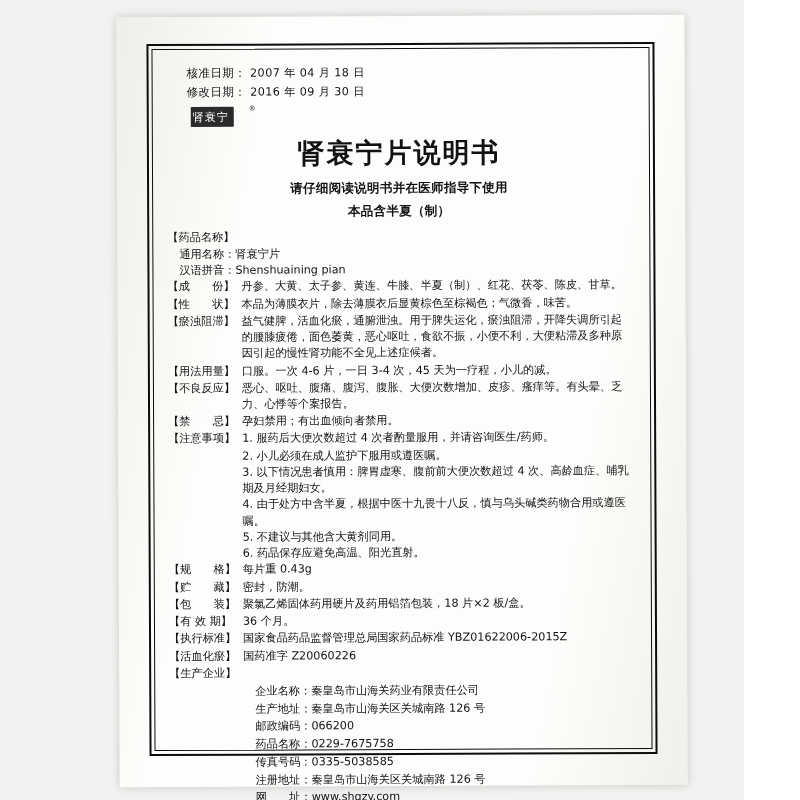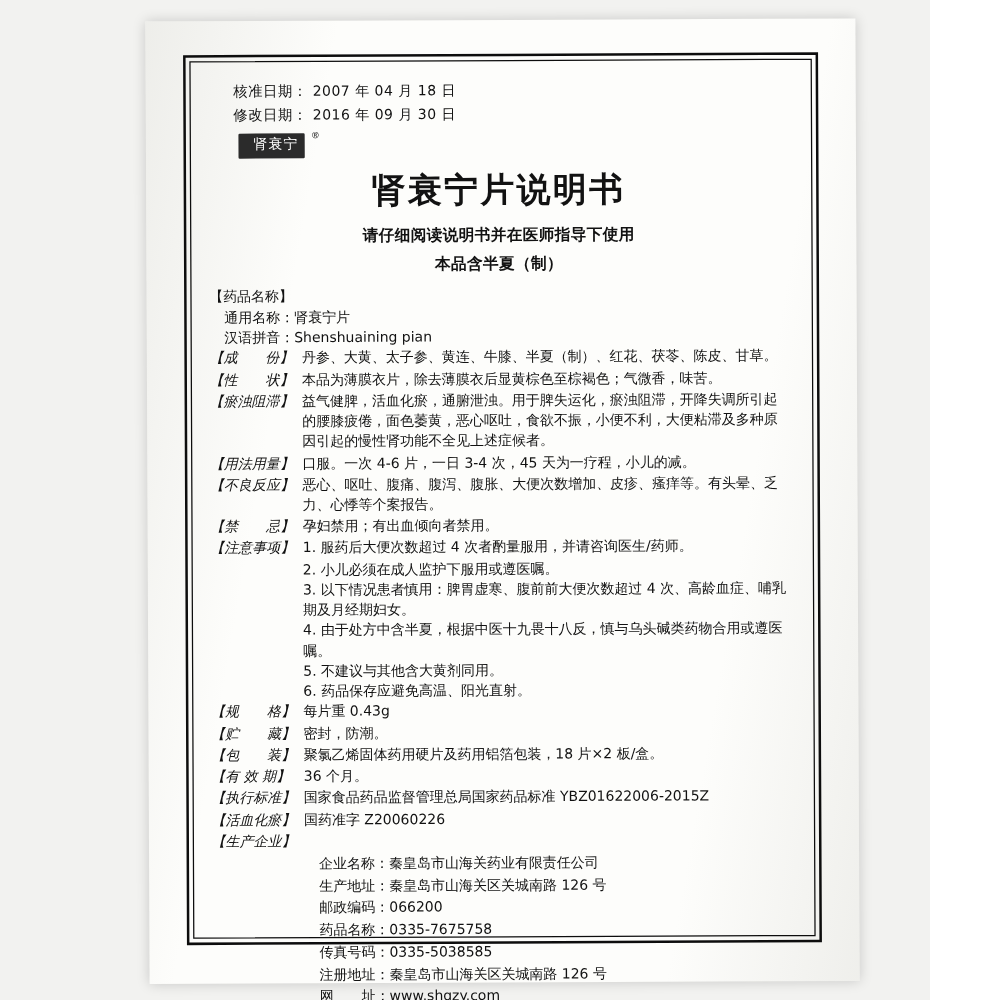--- a/index.html
+++ b/index.html
@@ -75,23 +75,23 @@
     margin-left: 36px;
     position: relative;
     width: 60px;
     height: 26px;
   }
   .logo-box {
     display: inline-block;
     background: #2b2b2b;
     color: #fff;
     font-size: 11px;
-    padding: 3px 5px 2px 12px;
+    padding: 3px 5px 2px 2px;
     letter-spacing: 1px;
-    font-family: Liberation Mono, monospace;
+    font-family: Liberation Serif, serif;
     border-radius: 1px;
   }
   .logo-r {
     position: absolute;
     top: -2px;
     left: 58px;
     font-size: 7px;
   }
 
   .title {
@@ -125,21 +125,20 @@
   .row {
     display: flex;
     align-items: flex-start;
     margin-bottom: 1px;
   }
   .lbl {
     flex: 0 0 auto;
     width: 74px;
     white-space: nowrap;
     font-size: 11.2px;
-    font-style: italic;
   }
   .val {
     flex: 1 1 auto;
     font-size: 11.2px;
   }
   .sectionhead {
     font-size: 11.2px;
     margin-bottom: 1px;
   }
   .indent {
@@ -292,21 +291,21 @@
         <div>
           <span class="clbl">企业名称：</span><span>秦皇岛市山海关药业有限责任公司</span>
         </div>
         <div>
           <span class="clbl">生产地址：</span><span>秦皇岛市山海关区关城南路 126 号</span>
         </div>
         <div>
           <span class="clbl">邮政编码：</span><span>066200</span>
         </div>
         <div>
-          <span class="clbl">药品名称：</span><span>0335-7675758</span>
+          <span class="clbl">药品名称：</span><span>0229-7675758</span>
         </div>
         <div>
           <span class="clbl">传真号码：</span><span>0335-5038585</span>
         </div>
         <div>
           <span class="clbl">注册地址：</span><span>秦皇岛市山海关区关城南路 126 号</span>
         </div>
         <div>
           <span class="clbl">网　　址：</span><span>www.shgzy.com</span>
         </div>

